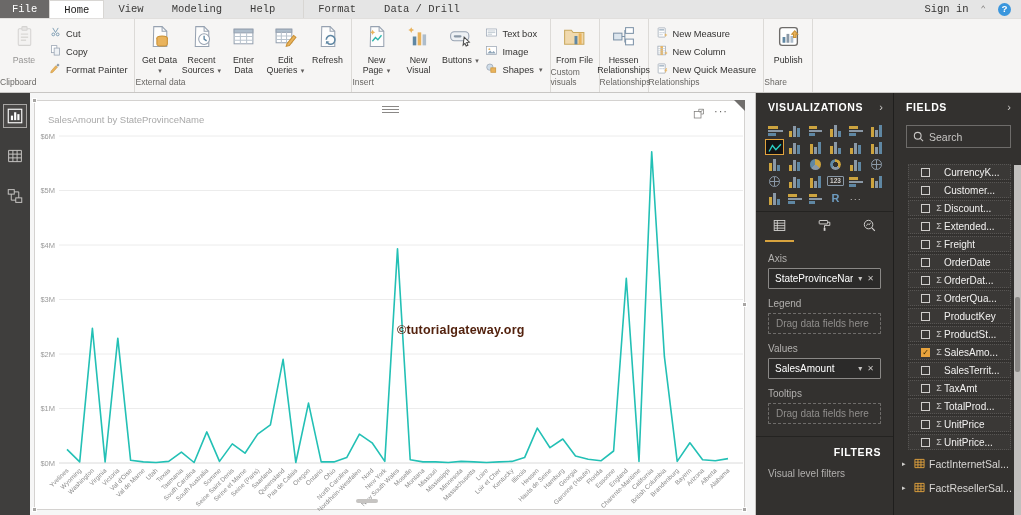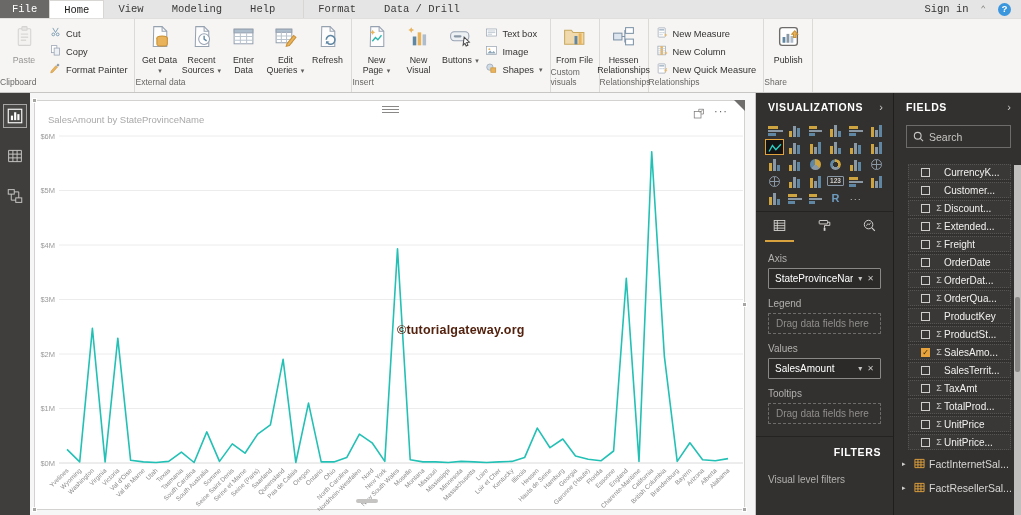--- a/index.html
+++ b/index.html
@@ -102,21 +102,21 @@
   .wlabel { font-size:10px; color:#b2b0ae; margin:9px 0 4px 0; }
   .wpill { height:21px; background:#2b2a29; border:1px solid #8a8886; border-radius:1px;
     display:flex; align-items:center; padding:0 6px; cursor:pointer; }
   .wpill .wv { flex:1; font-size:10px; color:#fff; white-space:nowrap; overflow:hidden; }
   .wpill .wi { font-size:8px; color:#c8c6c4; margin-left:5px; cursor:pointer; }
   .wempty { height:21px; border:1px dashed #6e6c6a; border-radius:1px; display:flex; align-items:center;
     padding:0 7px; font-size:10px; color:#908e8c; }
 
   .filters { border-top:1px solid #242321; margin-top:12px; padding:9px 12px 0 12px; }
   .filters .ft { font-size:10.5px; font-weight:bold; letter-spacing:.6px;text-align:right; }
-  .filters .fs { font-size:10px; color:#b2b0ae; margin-top:16px; }
+  .filters .fs { font-size:10px; color:#b2b0ae; margin-top:10px; }
 
   .searchbox { margin:6px 10px 8px 12px; height:23px; border:1px solid #6e6c6a; display:flex;
     align-items:center; padding:0 6px; gap:5px; color:#c8c6c4; }
   .searchbox svg { width:11px; height:11px; flex:none; }
   .searchbox input { flex:1; min-width:0; background:transparent; border:none; outline:none;
     color:#e8e6e4; font-size:10.5px; font-family:inherit; }
   .searchbox input::placeholder { color:#c8c6c4; }
 
   .ftree { padding:6px 6px 0 6px; }
   .trow { display:flex; align-items:center; gap:4px; padding:3px 2px; cursor:pointer; }

